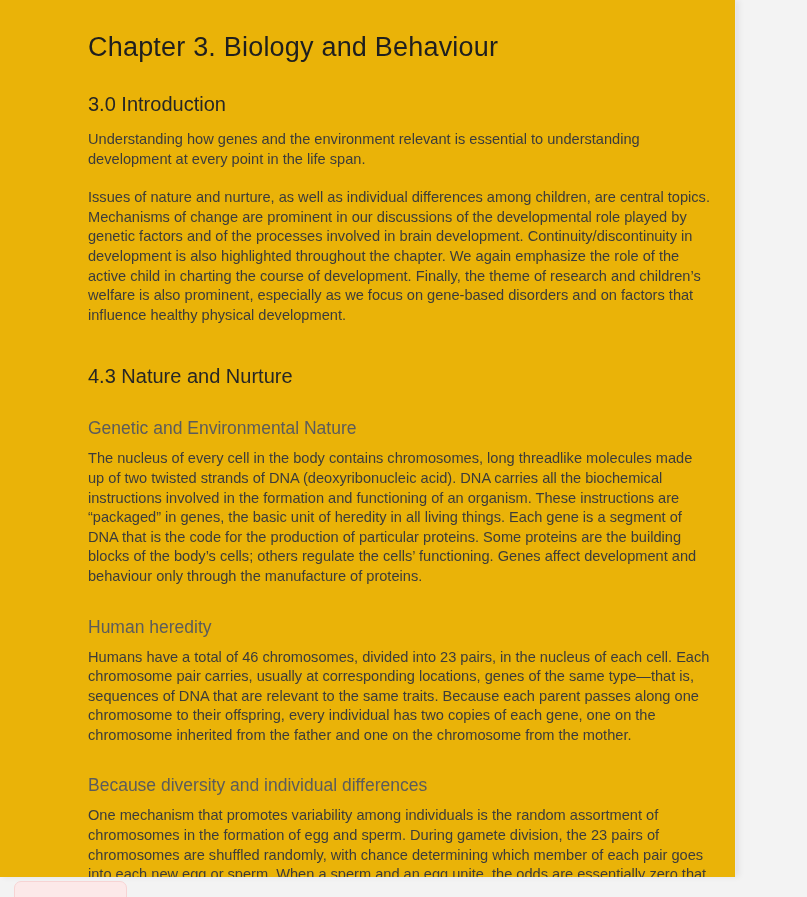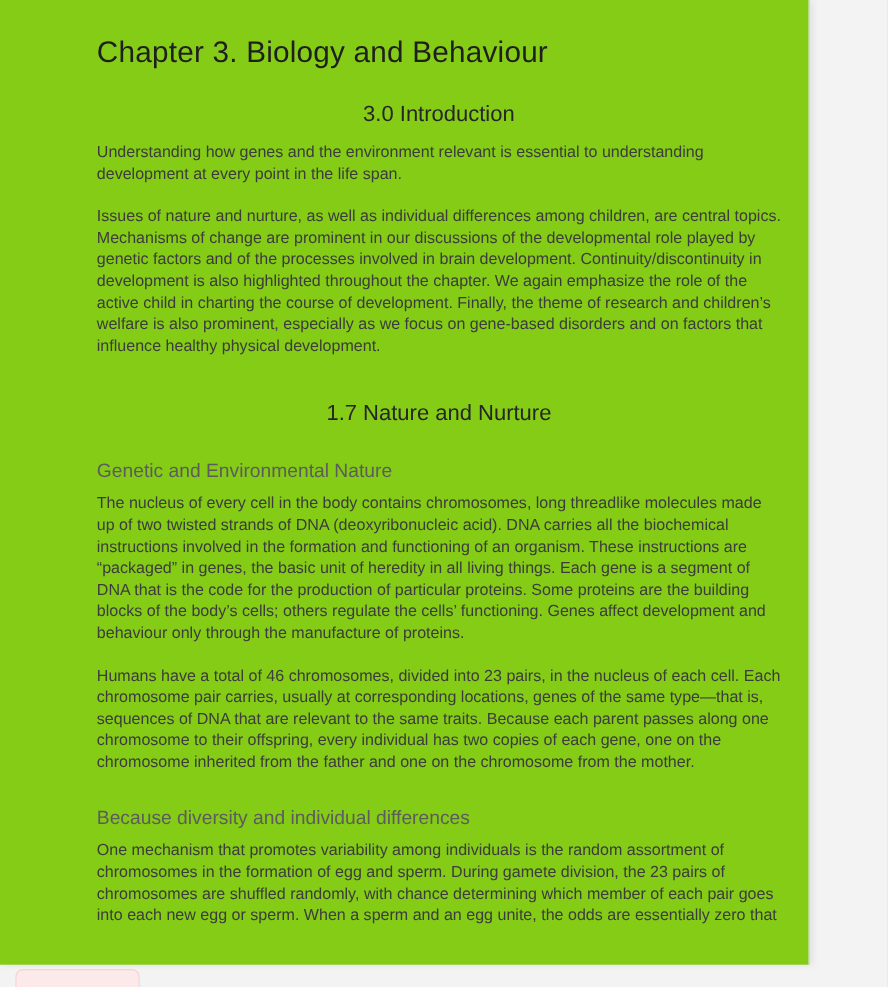--- a/index.html
+++ b/index.html
@@ -11,21 +11,21 @@
     background: #f3f3f3;
     font-family: "Liberation Sans", sans-serif;
   }
 
   .page {
     position: absolute;
     left: 0;
     top: 0;
     width: 736px;
     height: 877px;
-    background: #84cc16;
+    background: #eab308;
     border-right: 1px solid #e8e8e8;
     box-shadow: 3px 0 6px rgba(0,0,0,0.07);
     overflow: hidden;
   }
 
   .content {
     padding: 32px 26px 0 88px;
     width: 736px;
   }
 
@@ -35,21 +35,20 @@
     color: #1f1f1f;
     letter-spacing: 0.2px;
     margin: 0 0 30px 0;
   }
 
   h2.section-heading {
     font-size: 20px;
     font-weight: 400;
     color: #262626;
     margin: 0 0 14px 0;
-    text-align: center;
   }
 
   h2.section-heading.spaced {
     margin-top: 40px;
   }
 
   h3.subsection-heading {
     font-size: 17.5px;
     font-weight: 400;
     color: #5c5c5c;
@@ -82,26 +81,27 @@
   <div class="content">
 
     <h1 class="doc-title">Chapter 3. Biology and Behaviour</h1>
 
     <h2 class="section-heading">3.0 Introduction</h2>
 
     <p class="body-text">Understanding how genes and the environment relevant is essential to understanding development at every point in the life span.</p>
 
     <p class="body-text">Issues of nature and nurture, as well as individual differences among children, are central topics. Mechanisms of change are prominent in our discussions of the developmental role played by genetic factors and of the processes involved in brain development. Continuity/discontinuity in development is also highlighted throughout the chapter. We again emphasize the role of the active child in charting the course of development. Finally, the theme of research and children’s welfare is also prominent, especially as we focus on gene-based disorders and on factors that influence healthy physical development.</p>
 
-    <h2 class="section-heading spaced">1.7 Nature and Nurture</h2>
+    <h2 class="section-heading spaced">4.3 Nature and Nurture</h2>
 
     <h3 class="subsection-heading">Genetic and Environmental Nature</h3>
 
     <p class="body-text">The nucleus of every cell in the body contains chromosomes, long threadlike molecules made up of two twisted strands of DNA (deoxyribonucleic acid). DNA carries all the biochemical instructions involved in the formation and functioning of an organism. These instructions are “packaged” in genes, the basic unit of heredity in all living things. Each gene is a segment of DNA that is the code for the production of particular proteins. Some proteins are the building blocks of the body’s cells; others regulate the cells’ functioning. Genes affect development and behaviour only through the manufacture of proteins.</p>
 
+    <h3 class="subsection-heading">Human heredity</h3>
 
     <p class="body-text">Humans have a total of 46 chromosomes, divided into 23 pairs, in the nucleus of each cell. Each chromosome pair carries, usually at corresponding locations, genes of the same type—that is, sequences of DNA that are relevant to the same traits. Because each parent passes along one chromosome to their offspring, every individual has two copies of each gene, one on the chromosome inherited from the father and one on the chromosome from the mother.</p>
 
     <h3 class="subsection-heading">Because diversity and individual differences</h3>
 
     <p class="body-text">One mechanism that promotes variability among individuals is the random assortment of chromosomes in the formation of egg and sperm. During gamete division, the 23 pairs of chromosomes are shuffled randomly, with chance determining which member of each pair goes into each new egg or sperm. When a sperm and an egg unite, the odds are essentially zero that</p>
 
   </div>
 </div>
 

